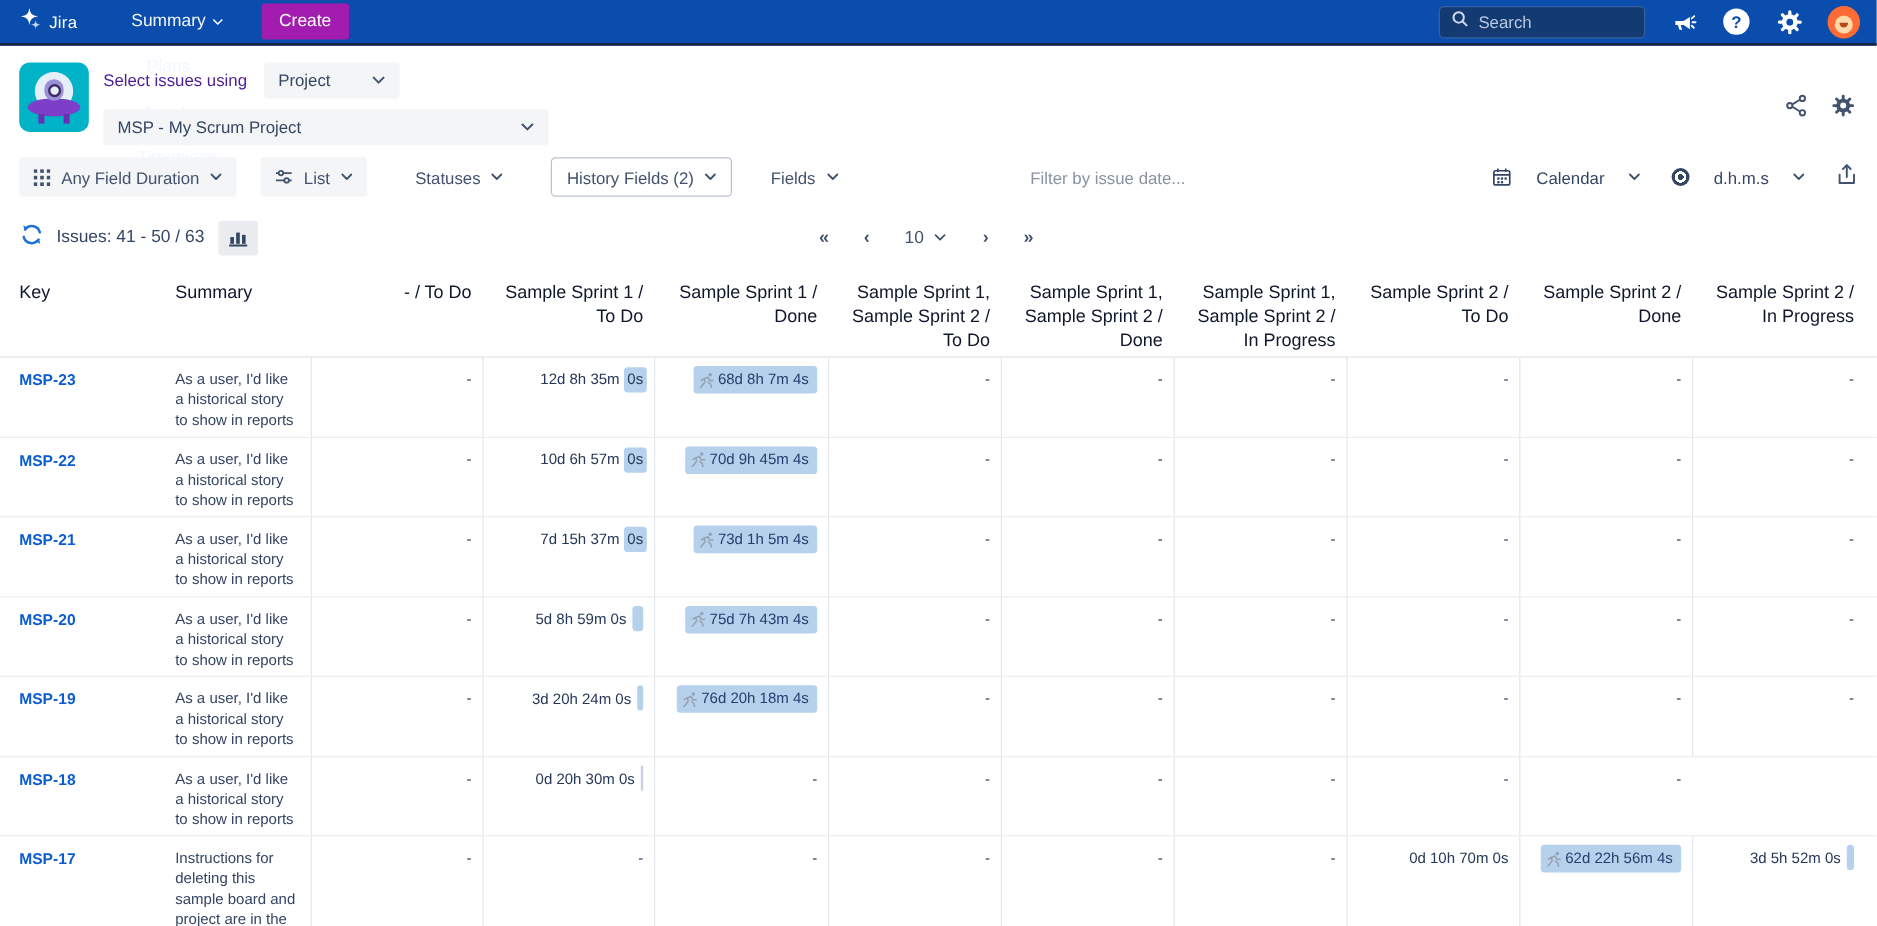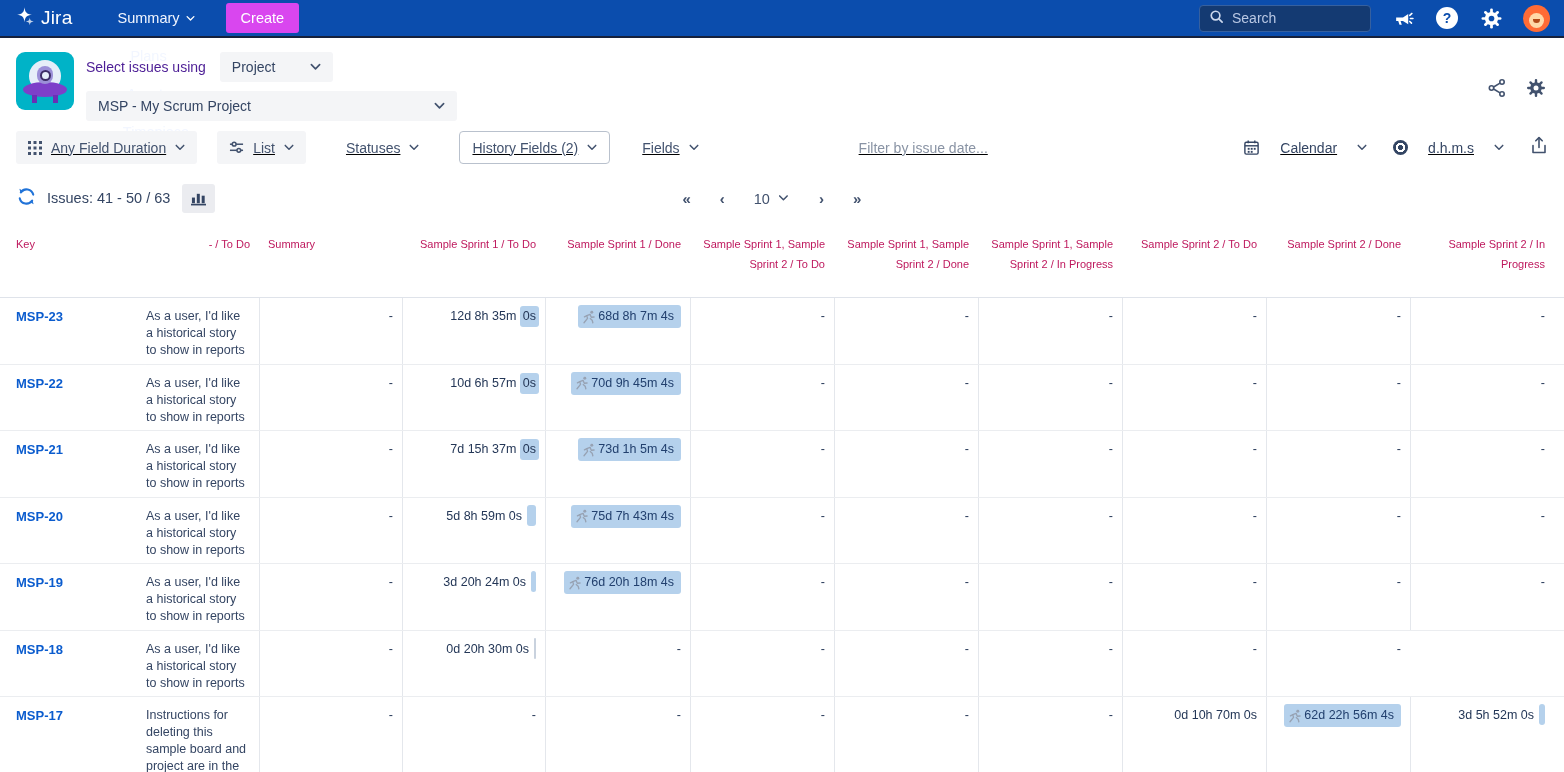--- a/index.html
+++ b/index.html
@@ -4,25 +4,25 @@
 <style>
   * { margin:0; padding:0; box-sizing:border-box; }
   html,body { width:1564px; height:772px; overflow:hidden; background:#fff;
               font-family:"Liberation Sans", sans-serif; }
   .chev { flex:0 0 auto; }
 
   
   .nav { height:38px; background:#0b4dad; border-bottom:2px solid #16213c;
          display:flex; align-items:center; padding:0 14px; color:#fff; }
   .nav-logo { display:flex; align-items:center; gap:6px; margin-right:26px; cursor:pointer; }
-  .nav-logo-text { font-size:19px; font-weight:500; letter-spacing:.2px; }
+  .nav-logo-text { font-size:14px; font-weight:500; letter-spacing:.2px; }
   .nav-items { display:flex; align-items:center;flex-direction:column; }
   .nav-item { display:flex; align-items:center; gap:6px; padding:0 11px; height:38px;
               font-size:14.5px; color:#f2f6ff; cursor:pointer; white-space:nowrap; }
-  .nav-create { background:#d946ef; border:none; color:#fff; font-size:14.5px;
+  .nav-create { background:#a21caf; border:none; color:#fff; font-size:14.5px;
                 padding:7px 15px; border-radius:3px; margin-left:12px; cursor:pointer;
                 font-family:inherit; }
   .nav-right { margin-left:auto; display:flex; align-items:center; gap:20px; }
   .nav-search { display:flex; align-items:center; gap:8px; width:172px; height:27px;
                 background:#143a72; border:1px solid #36609f; border-radius:4px; padding:0 9px; }
   .nav-search input { background:transparent; border:none; outline:none; color:#cdd9ee;
                       font-size:14px; width:120px; font-family:inherit; }
   .nav-search input::placeholder { color:#b9c8e4; }
   .nav-ico { display:flex; align-items:center; justify-content:center; width:24px; height:24px; cursor:pointer; }
   .help-circle { width:22px; height:22px; border-radius:50%; background:#fff; color:#0b4dad;
@@ -50,21 +50,21 @@
   .app-head-main { margin-left:70px; }
   .select-row { display:flex; align-items:center; gap:14px; margin-bottom:9px; }
   .lbl { font-size:14px; color:#4c1d95; }
   .dd { display:flex; align-items:center; justify-content:space-between; background:#f4f5f7;
         border-radius:3px; padding:7px 12px; font-size:14px; color:#344563; cursor:pointer; }
   .dd-mode { width:113px;text-align:center; }
   .dd-project { width:371px; }
   .app-head-icons { position:absolute; right:18px; top:40px; display:flex; gap:19px; color:#42526e; }
 
   
-  .toolbar { height:45px; display:flex; align-items:center; padding:0 16px;text-decoration:underline; }
+  .toolbar { height:45px; display:flex; align-items:center; padding:0 16px; }
   .tb-btn { display:flex; align-items:center; gap:9px; height:33px; padding:0 12px;
             border-radius:3px; font-size:14px; color:#42526e; cursor:pointer; white-space:nowrap; }
   .tb-gray { background:#f4f5f7; }
   .tb-plain { background:transparent; }
   .tb-outline { background:#fff; border:1.5px solid #b9c1cd; border-radius:4px; }
   .tb-gap { margin-left:20px; }
   .tb-gap-lg { margin-left:28px; }
   .filter-date { margin-left:148px; font-size:14px; color:#8993a4; cursor:text; }
   .tb-right { margin-left:auto; display:flex; align-items:center; gap:26px; }
   .tb-ctl { display:flex; align-items:center; gap:20px; font-size:14px; color:#344563; cursor:pointer; }
@@ -78,21 +78,21 @@
                display:flex; align-items:center; justify-content:center; cursor:pointer; }
   .pagination { position:absolute; left:50%; top:50%; transform:translate(-56%,-50%);
                 display:flex; align-items:center; gap:30px; color:#42526e; font-size:15px; }
   .pg-btn { cursor:pointer; font-weight:700; letter-spacing:-1px; }
   .pg-size { display:flex; align-items:center; gap:9px; cursor:pointer; font-size:14.5px; }
 
   
   .grid { display:grid;
           grid-template-columns:137px 122px 143px 143px 145px 144px 144px 144px 144px 144px 144px; }
   .hrow { min-height:72px; padding-top:8px; border-bottom:1px solid #dfe3ea; }
-  .hcell { font-size:11px; line-height:20px; color:#be185d; text-align:right; padding:0 9px;
+  .hcell { font-size:15px; line-height:20px; color:#0f172a; text-align:right; padding:0 9px;
            cursor:pointer; }
   .hcell.left { text-align:left; }
   .hcell.first { padding-left:16px; }
   .brow { min-height:66.5px; border-bottom:1px solid #ebedf0; }
   .cell { padding:10px 9px 0; font-size:12.5px; line-height:17px; color:#344563; }
   .cell.vb { border-left:1px solid #e4e7ec; }
   .cell.num { text-align:right; color:#243757; white-space:nowrap; }
   .keycell { padding-left:16px; }
   .keycell a { color:#0b5cce; font-weight:700; font-size:13px; text-decoration:none; }
   .hl-unit { background:#b5d1ec; border-radius:3px; padding:2px 3px; margin:-2px -3px -2px 0;
@@ -370,22 +370,22 @@
           <path d="M1.5 1.5 L6 6 L10.5 1.5" fill="none" stroke="#42526e" stroke-width="1.8" stroke-linecap="round" stroke-linejoin="round"></path>
         </svg>
     </span>
     <span class="pg-btn">›</span>
     <span class="pg-btn">»</span>
   </div>
 </div>
 
 <div class="grid hrow" id="thead">
     <div class="hcell left first">Key</div>
+    <div class="hcell left">Summary</div>
     <div class="hcell">- / To Do</div>
-    <div class="hcell left">Summary</div>
     <div class="hcell">Sample Sprint 1 / To Do</div>
     <div class="hcell">Sample Sprint 1 / Done</div>
     <div class="hcell">Sample Sprint 1, Sample Sprint 2 / To Do</div>
     <div class="hcell">Sample Sprint 1, Sample Sprint 2 / Done</div>
     <div class="hcell">Sample Sprint 1, Sample Sprint 2 / In Progress</div>
     <div class="hcell">Sample Sprint 2 / To Do</div>
     <div class="hcell">Sample Sprint 2 / Done</div>
     <div class="hcell">Sample Sprint 2 / In Progress</div>
   </div>
 <div id="tbody">

